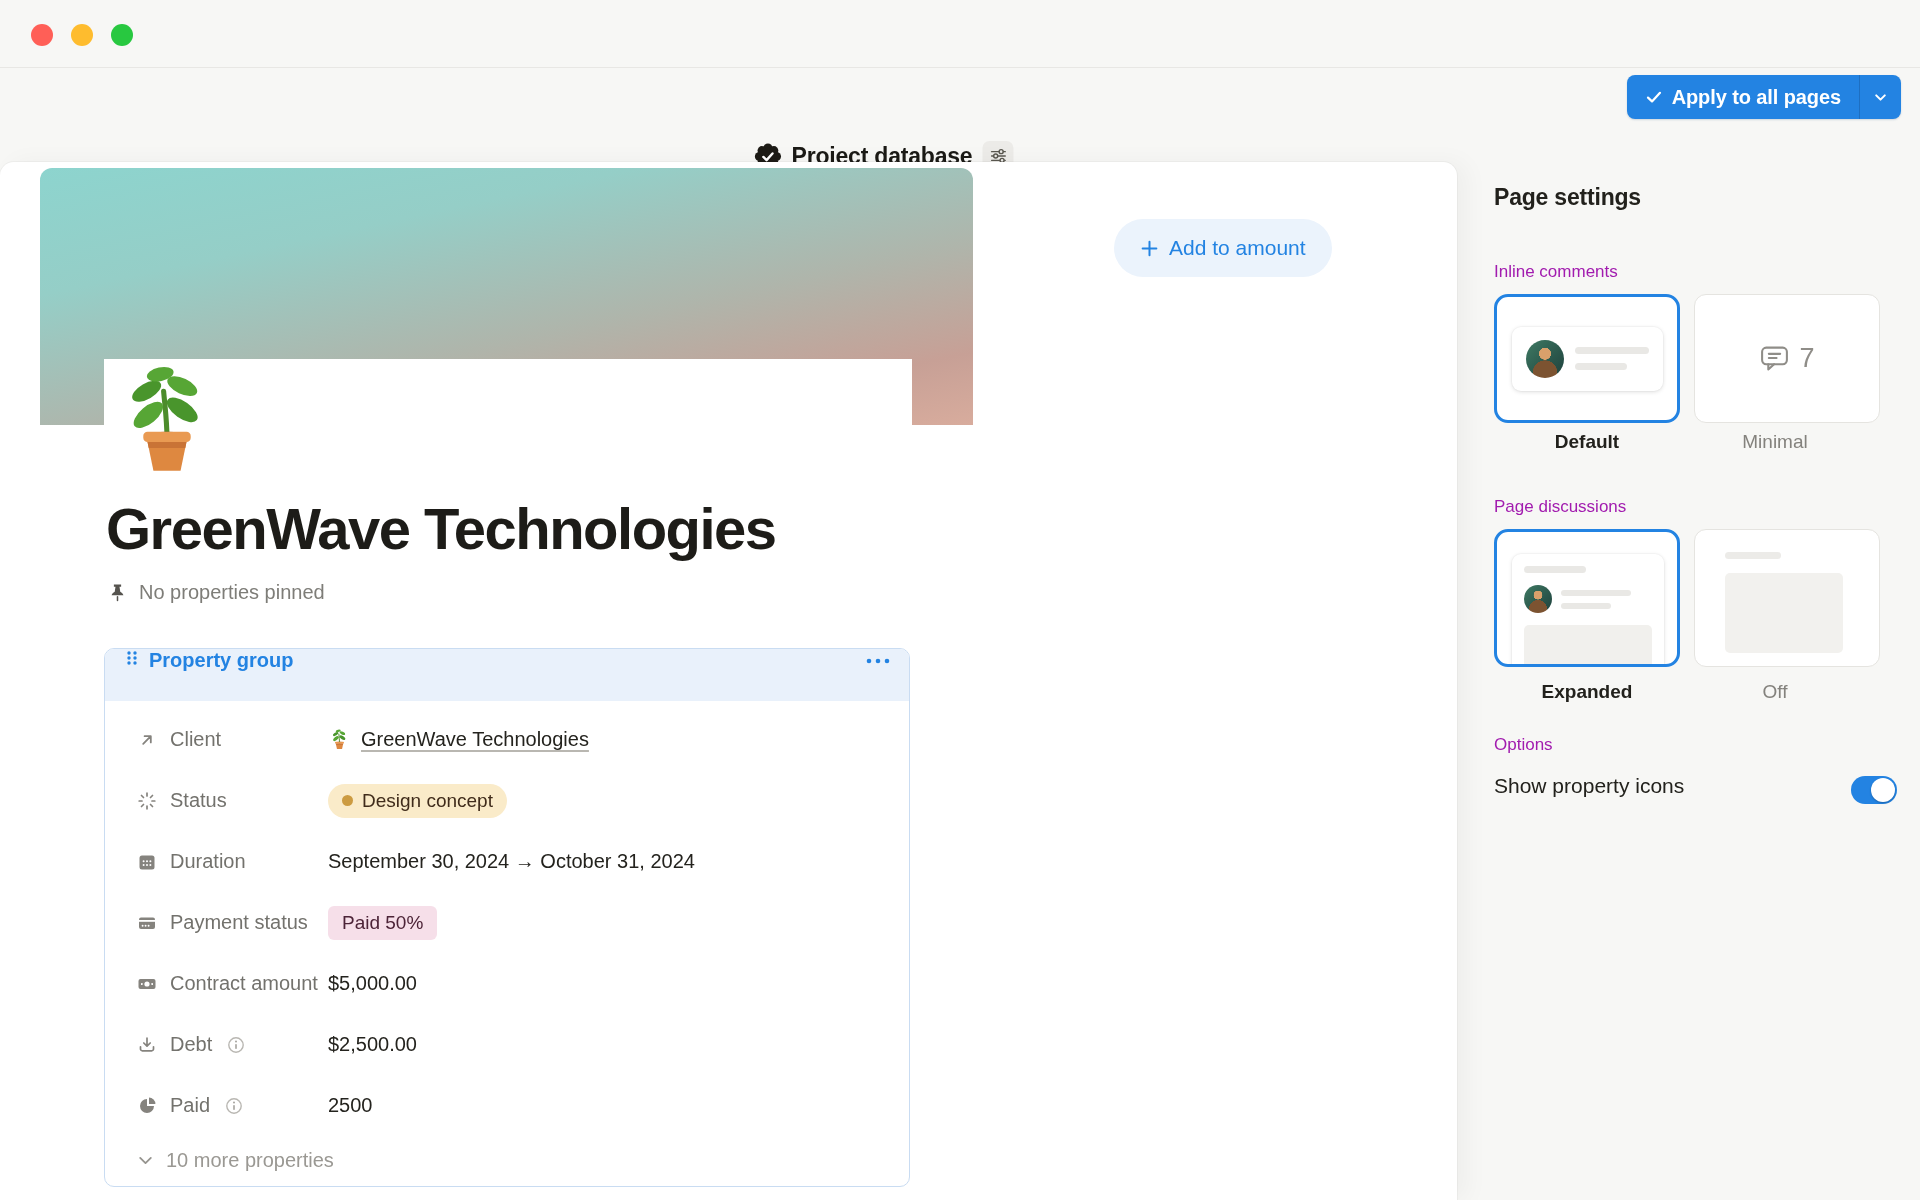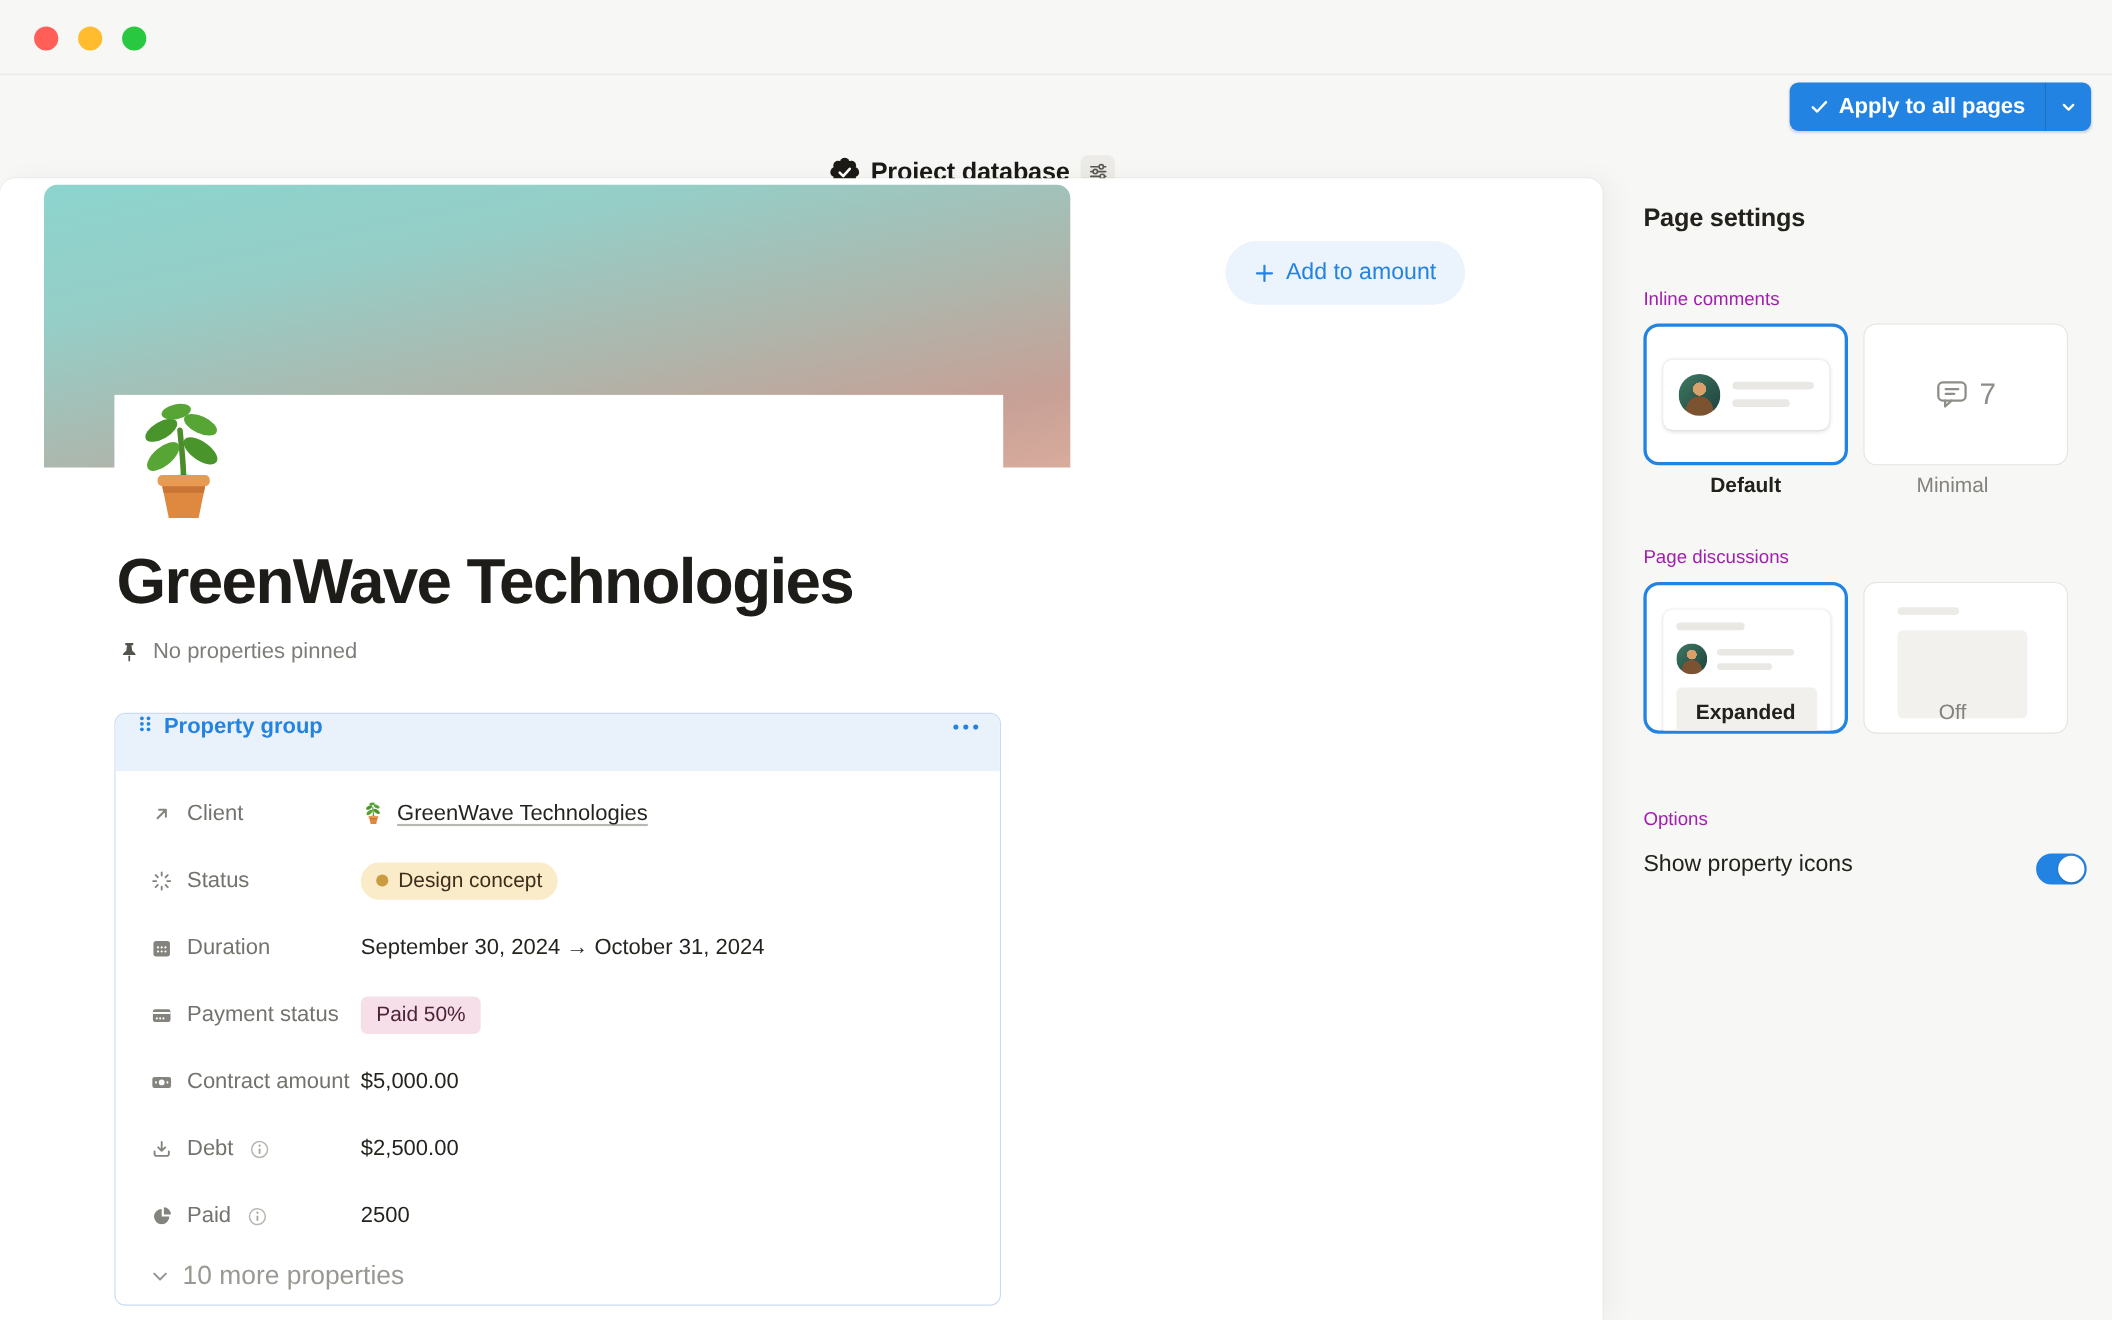--- a/index.html
+++ b/index.html
@@ -65,21 +65,21 @@
   .row-left{width:191px;display:flex;align-items:center;gap:13px;color:var(--ink-soft);font-size:20px;}
   .row-left .plabel{white-space:nowrap;}
   .row-left .info{margin-left:2px;display:flex;}
   .row-value{font-size:20px;color:#24231E;display:flex;align-items:center;gap:8px;}
   .link-val{text-decoration:underline;text-decoration-color:#B9B7B1;text-underline-offset:4px;color:#24231E;font-weight:500;}
   .plant-sm{width:23px;height:23px;margin-right:2px;}
   .tag{display:inline-flex;align-items:center;gap:9px;height:34px;padding:0 14px;border-radius:6px;font-size:19px;}
   .tag-yellow{background:var(--tag-yellow-bg);color:var(--tag-yellow-text);border-radius:17px;}
   .tag-yellow .dot{width:11px;height:11px;border-radius:50%;background:var(--tag-yellow-dot);}
   .tag-pink{background:var(--tag-pink-bg);color:var(--tag-pink-text);border-radius:6px;}
-  .more-row{display:flex;align-items:center;gap:12px;height:48px;padding-left:32px;color:#9A9893;font-size:24px;}
+  .more-row{display:flex;align-items:center;gap:12px;height:48px;padding-left:32px;color:#9A9893;font-size:20px;}
 
   .add-panel{position:absolute;left:1114px;top:57px;height:58px;padding:0 26px;border-radius:29px;background:var(--accent-light-bg);
              display:inline-flex;align-items:center;gap:10px;color:var(--accent);font-size:21px;font-weight:500;}
 
   
   .panel{position:absolute;left:1457px;top:0;width:535px;height:1200px;}
   .panel-title{position:absolute;left:37px;top:184px;font-size:23px;font-weight:600;color:#22211C;letter-spacing:-.2px;}
   .sec-label{position:absolute;left:37px;font-size:17px;color:#a21caf;font-weight:500;}
   .cards{position:absolute;left:37px;display:flex;gap:14px;}
   .opt-card{width:186px;height:129px;border-radius:12px;background:#fff;border:1px solid #E5E4E0;display:flex;align-items:center;justify-content:center;overflow:hidden;position:relative;}
@@ -464,21 +464,21 @@
         </div>
       </div>
       <div class="opt-card" style="height:138px">
         <div class="off-inner">
           <div class="gline" style="width:56px;margin-bottom:14px;background:#ECEBE8"></div>
           <div style="width:118px;height:80px;background:#F2F1EE;border-radius:5px"></div>
         </div>
       </div>
     </div>
 
-    <div class="card-labels" style="top:638px">
+    <div class="card-labels" style="top:681px">
       <span class="lab-on">Expanded</span>
       <span class="lab-off">Off</span>
     </div>
 
     <div class="sec-label" style="top:735px">Options</div>
 
     <div class="opts-row-label">Show property icons</div>
     <div class="toggle on">
       <div class="knob"></div>
     </div>

